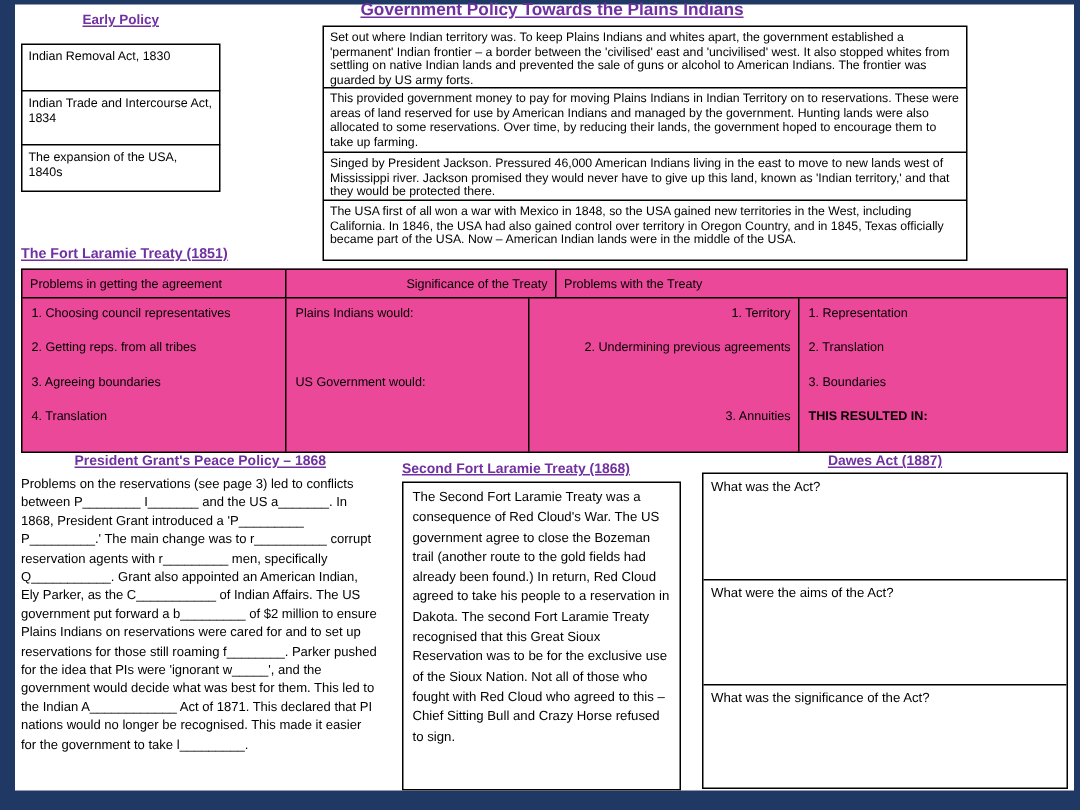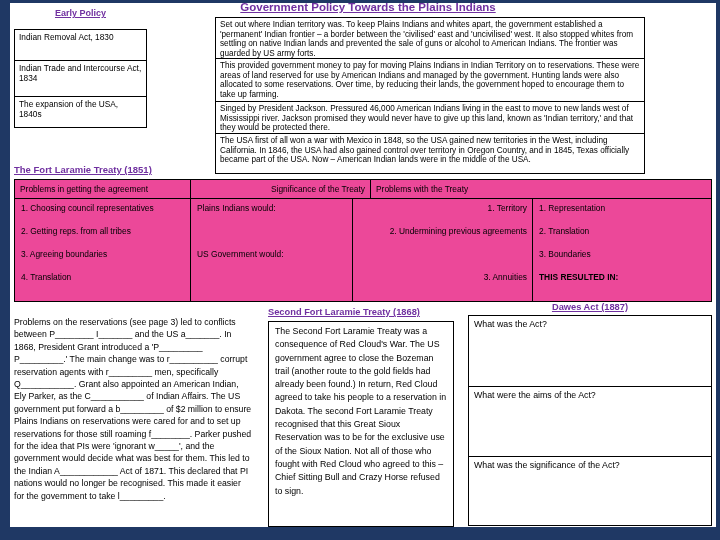--- a/index.html
+++ b/index.html
@@ -122,20 +122,21 @@
       </div>
       <div class="bcol c4">
         <div class="item s1">1.   Representation</div>
         <div class="item s2">2.   Translation</div>
         <div class="item s3">3.   Boundaries</div>
         <div class="item s4 bold">THIS RESULTED IN:</div>
       </div>
     </div>
   </div>
 
+  <div class="abs grant-heading heading">President Grant's Peace Policy – 1868</div>
   <div class="abs grant-text">Problems on the reservations (see page 3) led to conflicts between P________ I_______ and the US a_______. In 1868, President Grant introduced a 'P_________ P_________.' The main change was to r__________ corrupt reservation agents with r_________ men, specifically Q___________. Grant also appointed an American Indian, Ely Parker, as the C___________ of Indian Affairs. The US government put forward a b_________ of $2 million to ensure Plains Indians on reservations were cared for and to set up reservations for those still roaming f________. Parker pushed for the idea that PIs were 'ignorant w_____', and the government would decide what was best for them. This led to the Indian A____________ Act of 1871. This declared that PI nations would no longer be recognised. This made it easier for the government to take l_________.</div>
 
   <div class="abs sft-heading heading">Second Fort Laramie Treaty (1868)</div>
   <div class="abs sft-box">The Second Fort Laramie Treaty was a consequence of Red Cloud's War. The US government agree to close the Bozeman trail (another route to the gold fields had already been found.) In return, Red Cloud agreed to take his people to a reservation in Dakota. The second Fort Laramie Treaty recognised that this Great Sioux Reservation was to be for the exclusive use of the Sioux Nation. Not all of those who fought with Red Cloud who agreed to this – Chief Sitting Bull and Crazy Horse refused to sign.</div>
 
   <div class="abs dawes-heading heading">Dawes Act (1887)</div>
   <div class="abs dawes-table">
     <div class="dawes-row q1">What was the Act?</div>
     <div class="dawes-row q2">What were the aims of the Act?</div>
     <div class="dawes-row q3">What was the significance of the Act?</div>

